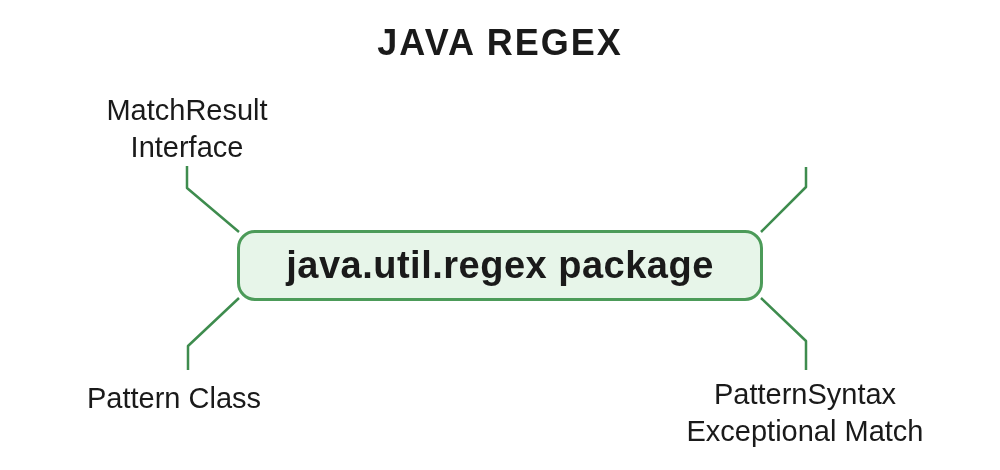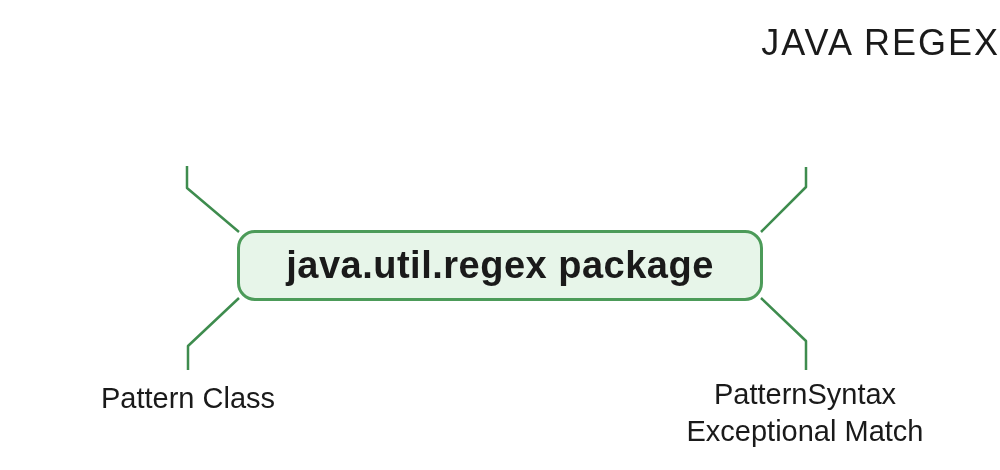--- a/index.html
+++ b/index.html
@@ -17,23 +17,23 @@
   }
   .canvas {
     position: relative;
     width: 1000px; height: 470px;
     background: var(--background);
     overflow: hidden;
   }
   .title {
     position: absolute;
     top: 22px; left: 0; width: 100%;
-    text-align: right;
+    text-align: center;
     font-size: 36px;
-    font-weight: 400;
+    font-weight: 700;
     letter-spacing: 2px;
     color: var(--text);
     font-family: "Liberation Sans", sans-serif;
   }
   .connectors {
     position: absolute;
     left: 0; top: 0;
     width: 1000px; height: 470px;
   }
   .connectors polyline {
@@ -66,41 +66,43 @@
     width: 300px;
     text-align: center;
     font-size: 29px;
     font-weight: 500;
     line-height: 37px;
     color: var(--text);
     white-space: pre-line;
   }
   .label-tl { left: 37px;  top: 92px;  }
   .label-tr { left: 655px; top: 128px; }
-  .label-bl { left: 38px;  top: 380px; }
+  .label-bl { left: 24px;  top: 380px; }
   .label-br { left: 655px; top: 376px; }
 </style>
 </head>
 <body>
 
 <div class="canvas">
 
   <div class="title">JAVA REGEX</div>
 
   <svg class="connectors" viewBox="0 0 1000 470" aria-hidden="true">
     <polyline points="187,166 187,188 239,232"></polyline>
     <polyline points="806,167 806,187 761,232"></polyline>
     <polyline points="239,298 188,346 188,370"></polyline>
     <polyline points="761,298 806,341 806,370"></polyline>
   </svg>
 
   <div class="center-box">
     <span class="box-label">java.util.regex package</span>
   </div>
 
+  <div class="label label-tl">MatchResult
+Interface</div>
 
 
   <div class="label label-bl">Pattern Class</div>
 
   <div class="label label-br">PatternSyntax
 Exceptional Match</div>
 
 </div>
 
 </body></html>

